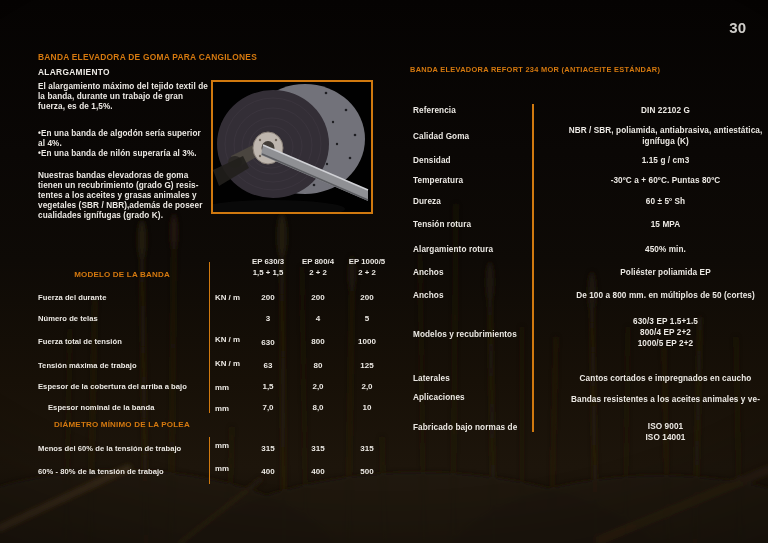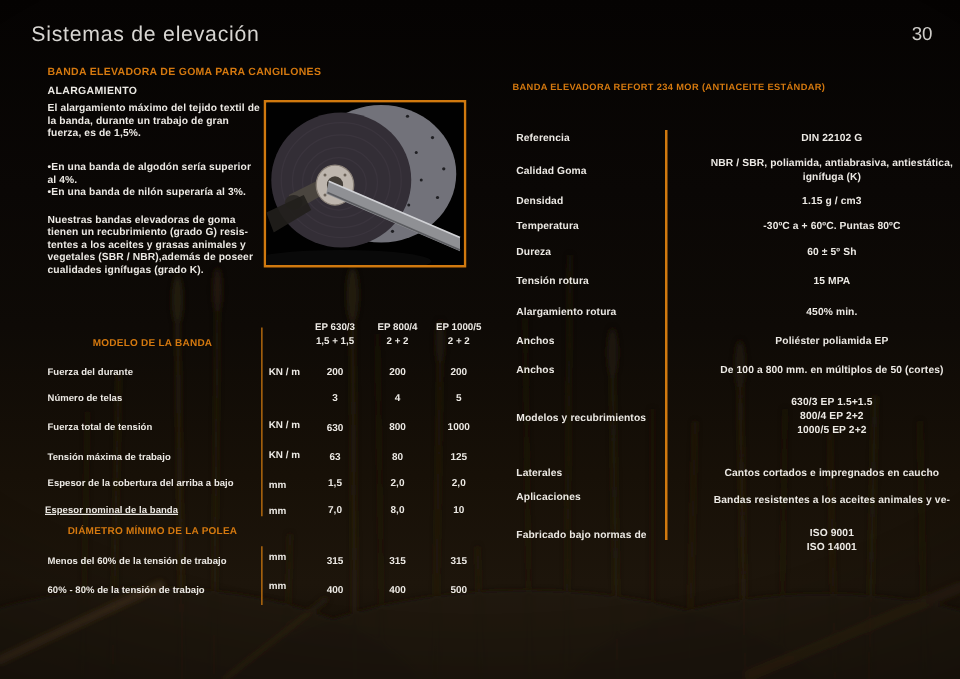--- a/index.html
+++ b/index.html
@@ -7,21 +7,21 @@
     position:relative;width:768px;height:543px;overflow:hidden;
     font-family:"Liberation Sans","DejaVu Sans",sans-serif;
     background:linear-gradient(180deg,#050302 0%,#0a0705 28%,#0e0a06 48%,#171007 70%,#1d150b 86%,#130d06 100%);
   }
   .abs{position:absolute;}
   .bg-svg{position:absolute;left:0;top:0;width:768px;height:543px;}
   .vignette{position:absolute;inset:0;pointer-events:none;
     background:radial-gradient(120% 95% at 50% 38%, rgba(0,0,0,0) 55%, rgba(0,0,0,0.5) 100%);}
   .txt{color:#ECE9E4;font-weight:700;}
   .page-title{font-size:17px;font-weight:400;color:#D8D6D2;letter-spacing:.6px;}
-  .page-num{font-size:15px;font-weight:400;color:#CFCDC9;text-align:right;}
+  .page-num{font-size:15px;font-weight:700;color:#CFCDC9;text-align:right;}
   .sec-head{font-size:8.4px;font-weight:700;color:#D5790F;letter-spacing:.25px;white-space:nowrap;}
   .sec-head.small{font-size:7.4px;letter-spacing:.3px;}
   .body-text{font-size:8.2px;line-height:10px;white-space:pre-line;letter-spacing:.1px;}
   .mini-head{font-size:8.4px;letter-spacing:.3px;white-space:nowrap;}
   .tbl-title{font-size:8px;font-weight:700;color:#D5790F;width:168px;text-align:center;letter-spacing:.2px;white-space:nowrap;}
   .tbl-lbl{font-size:7.6px;white-space:nowrap;letter-spacing:.05px;}
   .unit{font-size:7.9px;white-space:nowrap;}
   .cell{font-size:8px;width:50px;text-align:center;white-space:nowrap;}
   .col-head{font-size:7.8px;line-height:10.5px;width:52px;text-align:center;white-space:pre-line;}
   .spec-lbl{font-size:8.2px;white-space:nowrap;letter-spacing:.1px;}
@@ -70,21 +70,20 @@
       <ellipse cx="120" cy="580" rx="230" ry="110" fill="#20180E" opacity=".8"></ellipse>
       <ellipse cx="420" cy="592" rx="260" ry="120" fill="#1E170D" opacity=".8"></ellipse>
       <ellipse cx="660" cy="575" rx="220" ry="100" fill="#20180E" opacity=".8"></ellipse>
       <line x1="0" y1="528" x2="128" y2="468" stroke="#4E3F20" stroke-width="7" opacity=".45"></line>
       <line x1="180" y1="543" x2="260" y2="480" stroke="#2E2412" stroke-width="5" opacity=".5"></line>
       <line x1="600" y1="540" x2="768" y2="470" stroke="#372B14" stroke-width="9" opacity=".4"></line>
     </g>
   </svg>
   <div class="vignette"></div>
 
-  <div class="abs page-title" style="left:25px;top:18px;">Sistemas de elevación</div>
   <div class="abs page-num" style="right:22px;top:19px;width:40px;">30</div>
 
   <div class="abs sec-head" style="left:38px;top:52px;">BANDA ELEVADORA DE GOMA PARA CANGILONES</div>
   <div class="abs txt mini-head" style="left:38px;top:67px;font-size:8.4px;">ALARGAMIENTO</div>
   <div class="abs txt body-text" style="left:38px;top:82px;">El alargamiento máximo del tejido textil de
 la banda, durante un trabajo de gran
 fuerza, es de 1,5%.</div>
   <div class="abs txt body-text" style="left:38px;top:129px;">•En una banda de algodón sería superior
 al 4%.
 •En una banda de nilón superaría al 3%.</div>
@@ -174,21 +173,21 @@
     <div class="abs txt cell" style="left:342px;top:361px;">125</div>
   </div>
   <div>
     <div class="abs txt tbl-lbl" style="left:38px;top:382px;">Espesor de la cobertura del arriba a bajo</div>
     <div class="abs txt unit" style="left:215px;top:383px;">mm</div>
     <div class="abs txt cell" style="left:243px;top:382px;text-align:center;">1,5</div>
     <div class="abs txt cell" style="left:293px;top:382px;">2,0</div>
     <div class="abs txt cell" style="left:342px;top:382px;">2,0</div>
   </div>
   <div>
-    <div class="abs txt tbl-lbl" style="left:36px;top:403px;text-decoration:underline;">Espesor nominal de la banda</div>
+    <div class="abs txt tbl-lbl" style="left:48px;top:403px;">Espesor nominal de la banda</div>
     <div class="abs txt unit" style="left:215px;top:404px;">mm</div>
     <div class="abs txt cell" style="left:243px;top:403px;">7,0</div>
     <div class="abs txt cell" style="left:293px;top:403px;">8,0</div>
     <div class="abs txt cell" style="left:342px;top:403px;">10</div>
   </div>
 
   <div class="abs tbl-title" style="left:38px;top:420px;">DIÁMETRO MÍNIMO DE LA POLEA</div>
 
   <div>
     <div class="abs txt tbl-lbl" style="left:38px;top:444px;">Menos del 60% de la tensión de trabajo</div>

